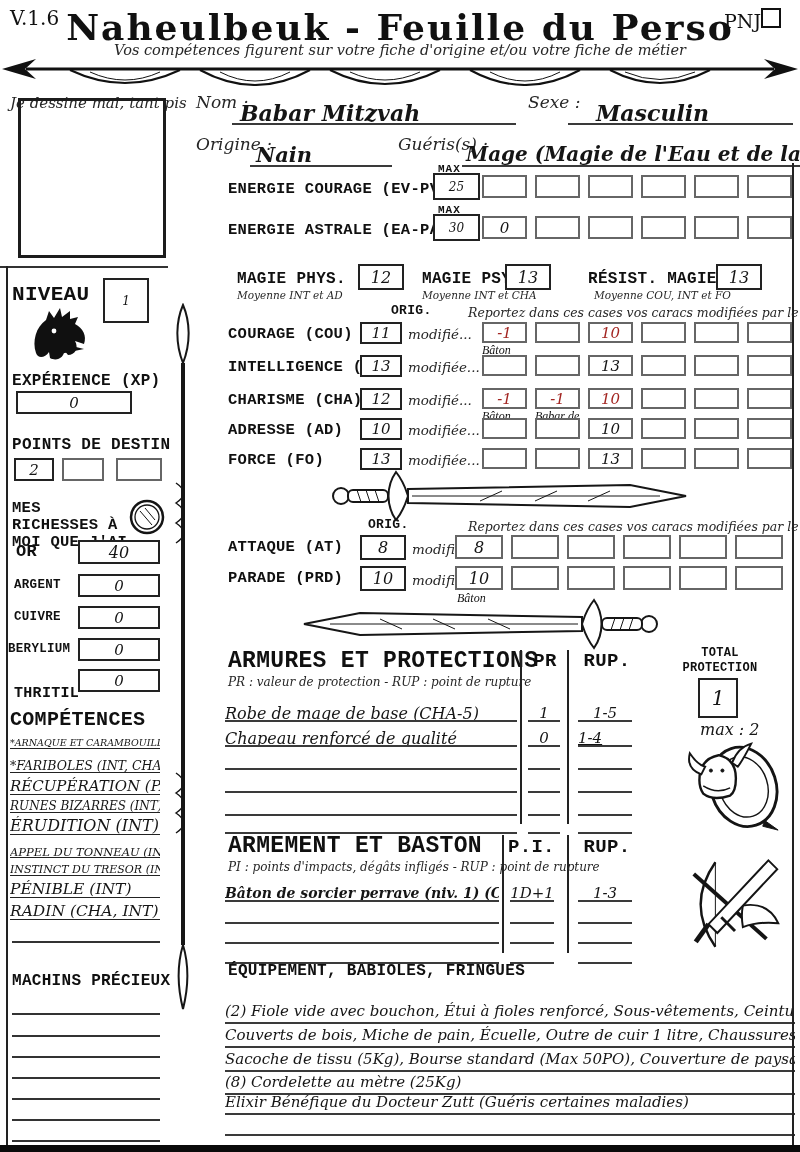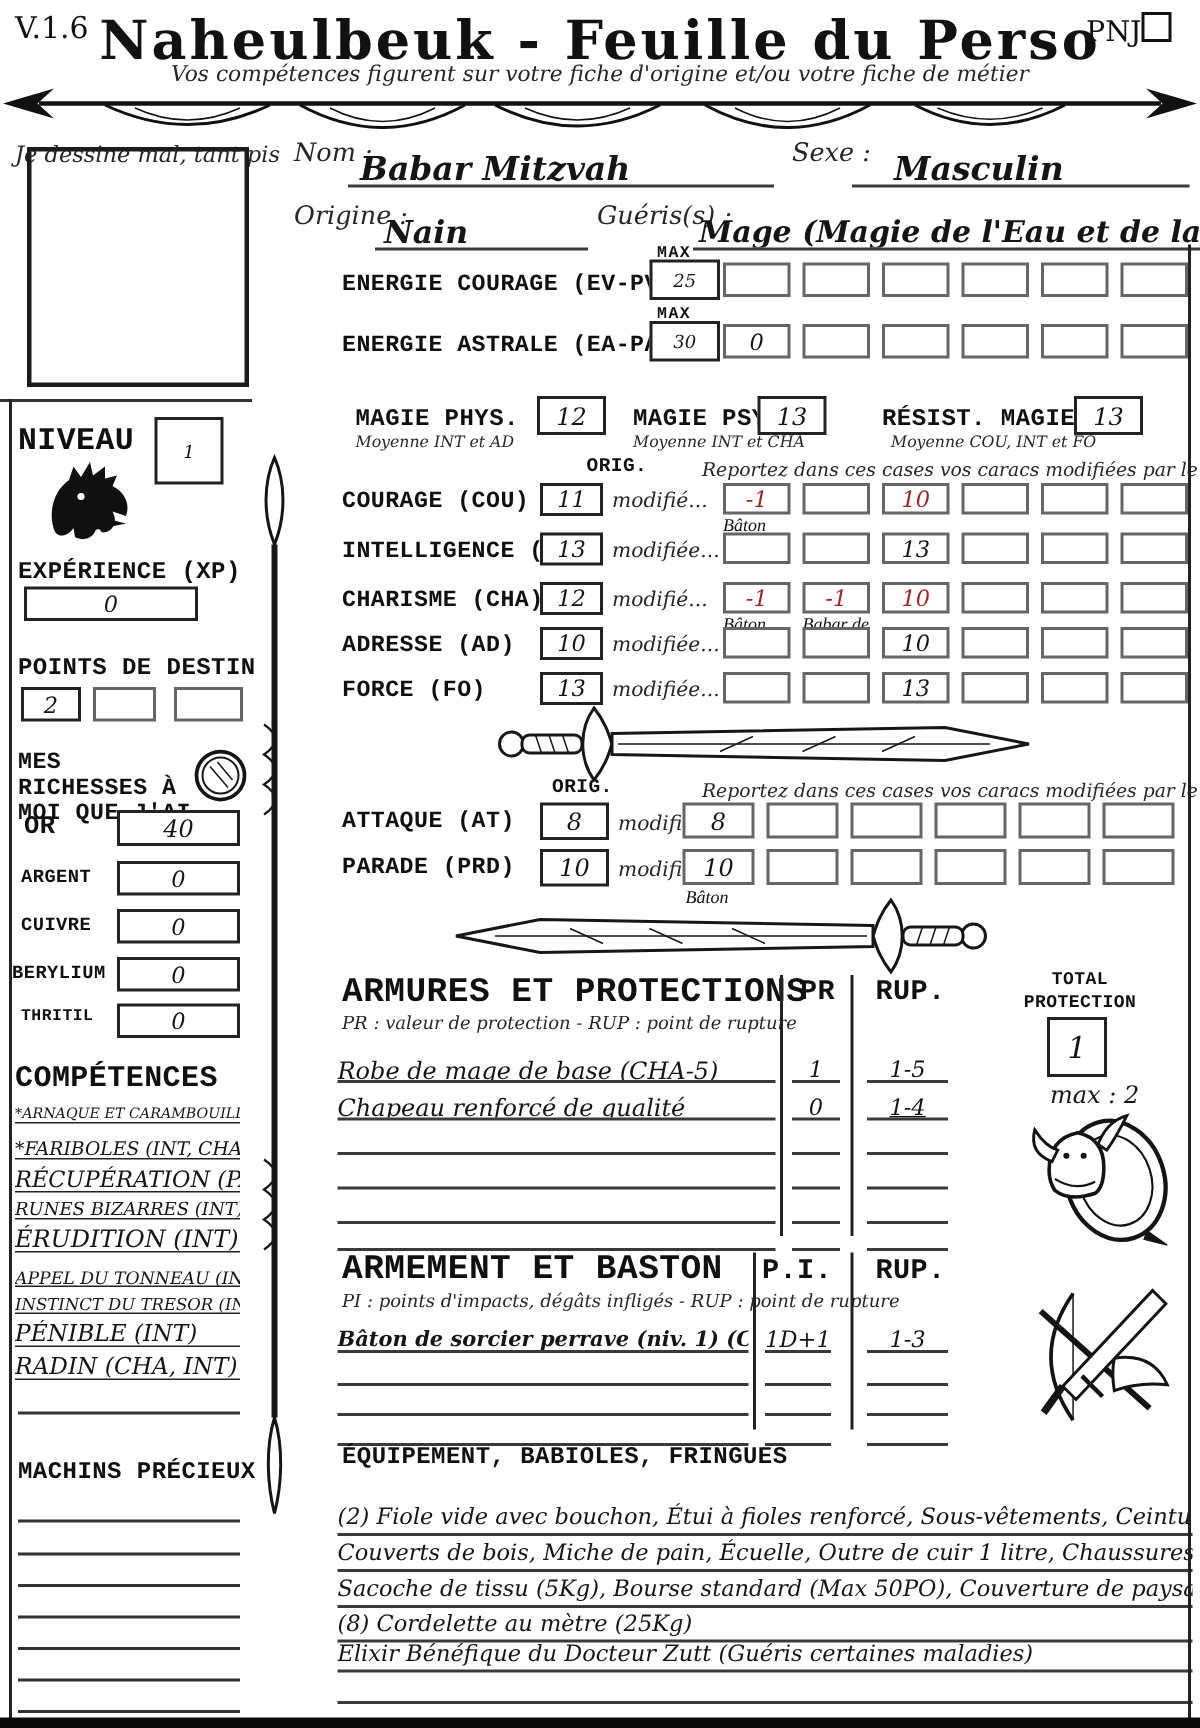--- a/index.html
+++ b/index.html
@@ -366,21 +366,21 @@
   <div class="b vline" style="left:567px;top:650px;height:174px;"></div>
 
   <div class="row" style="top:692px">
     <div class="b field" style="left:225px;width:292px;height:18px;"><span class="hand hand16">Robe de mage de base (CHA-5)</span></div>
     <div class="b field" style="left:528px;width:32px;height:18px;text-align:center;"><span class="hand hand15">1</span></div>
     <div class="b field" style="left:578px;width:54px;height:18px;text-align:center;"><span class="hand hand15">1-5</span></div>
   </div>
   <div class="row" style="top:717px">
     <div class="b field" style="left:225px;width:292px;height:18px;"><span class="hand hand16">Chapeau renforcé de qualité</span></div>
     <div class="b field" style="left:528px;width:32px;height:18px;text-align:center;"><span class="hand hand15">0</span></div>
-    <div class="b field" style="left:578px;width:54px;height:18px;text-align:center;text-decoration:underline;"><span class="hand hand15">1-4</span></div>
+    <div class="b field" style="left:578px;width:54px;height:18px;text-align:left;text-decoration:underline;"><span class="hand hand15">1-4</span></div>
   </div>
   <div class="row" style="top:740px">
     <div class="b field" style="left:225px;width:292px;height:18px;"><span class="hand hand16"></span></div>
     <div class="b field" style="left:528px;width:32px;height:18px;"></div>
     <div class="b field" style="left:578px;width:54px;height:18px;"></div>
   </div>
   <div class="row" style="top:763px">
     <div class="b field" style="left:225px;width:292px;height:18px;"><span class="hand hand16"></span></div>
     <div class="b field" style="left:528px;width:32px;height:18px;"></div>
     <div class="b field" style="left:578px;width:54px;height:18px;"></div>
@@ -527,21 +527,21 @@
         <span class="hand hand15">0</span>
       </div>
   </div>
   <div class="row" style="top:638px">
     <div class="b hd" style="left:8px;top:4px;font-size:12.5px;">BERYLIUM</div>
     <div class="b box bold" style="left:78px;top:0;width:82px;height:23px;">
         <span class="hand hand15">0</span>
       </div>
   </div>
   <div class="row" style="top:669px">
-    <div class="b hd" style="left:14px;top:3px;font-size:11px;">THRITIL</div>
+    <div class="b hd" style="left:14px;top:16px;font-size:15px;">THRITIL</div>
     <div class="b box bold" style="left:78px;top:0;width:82px;height:23px;">
         <span class="hand hand15">0</span>
       </div>
   </div>
 
   <div class="b hd" style="left:10px;top:708px;font-size:20px;">COMPÉTENCES</div>
   <div class="b skill" style="top:737px;height:12px;">
       <span class="hand" style="font-size:9.5px;">*ARNAQUE ET CARAMBOUILLE</span>
     </div>
   <div class="b skill" style="top:758px;height:15px;">

